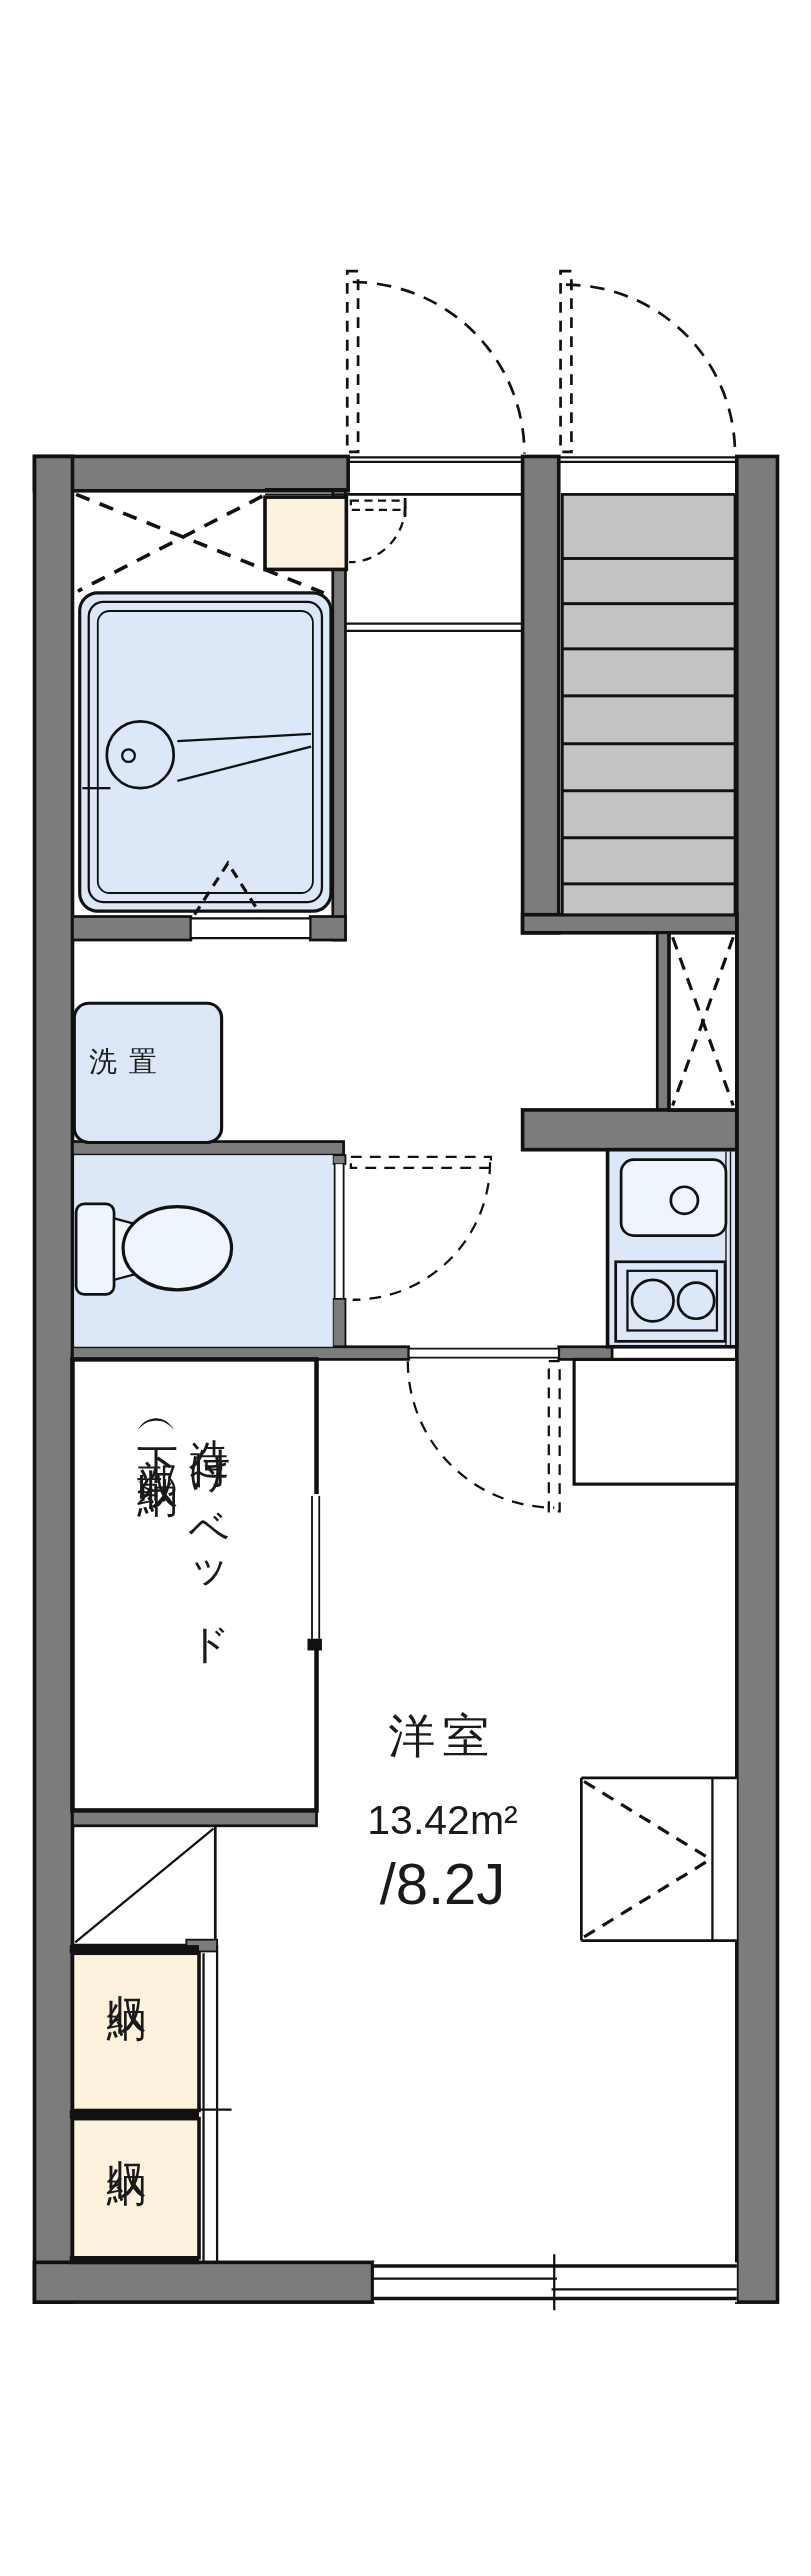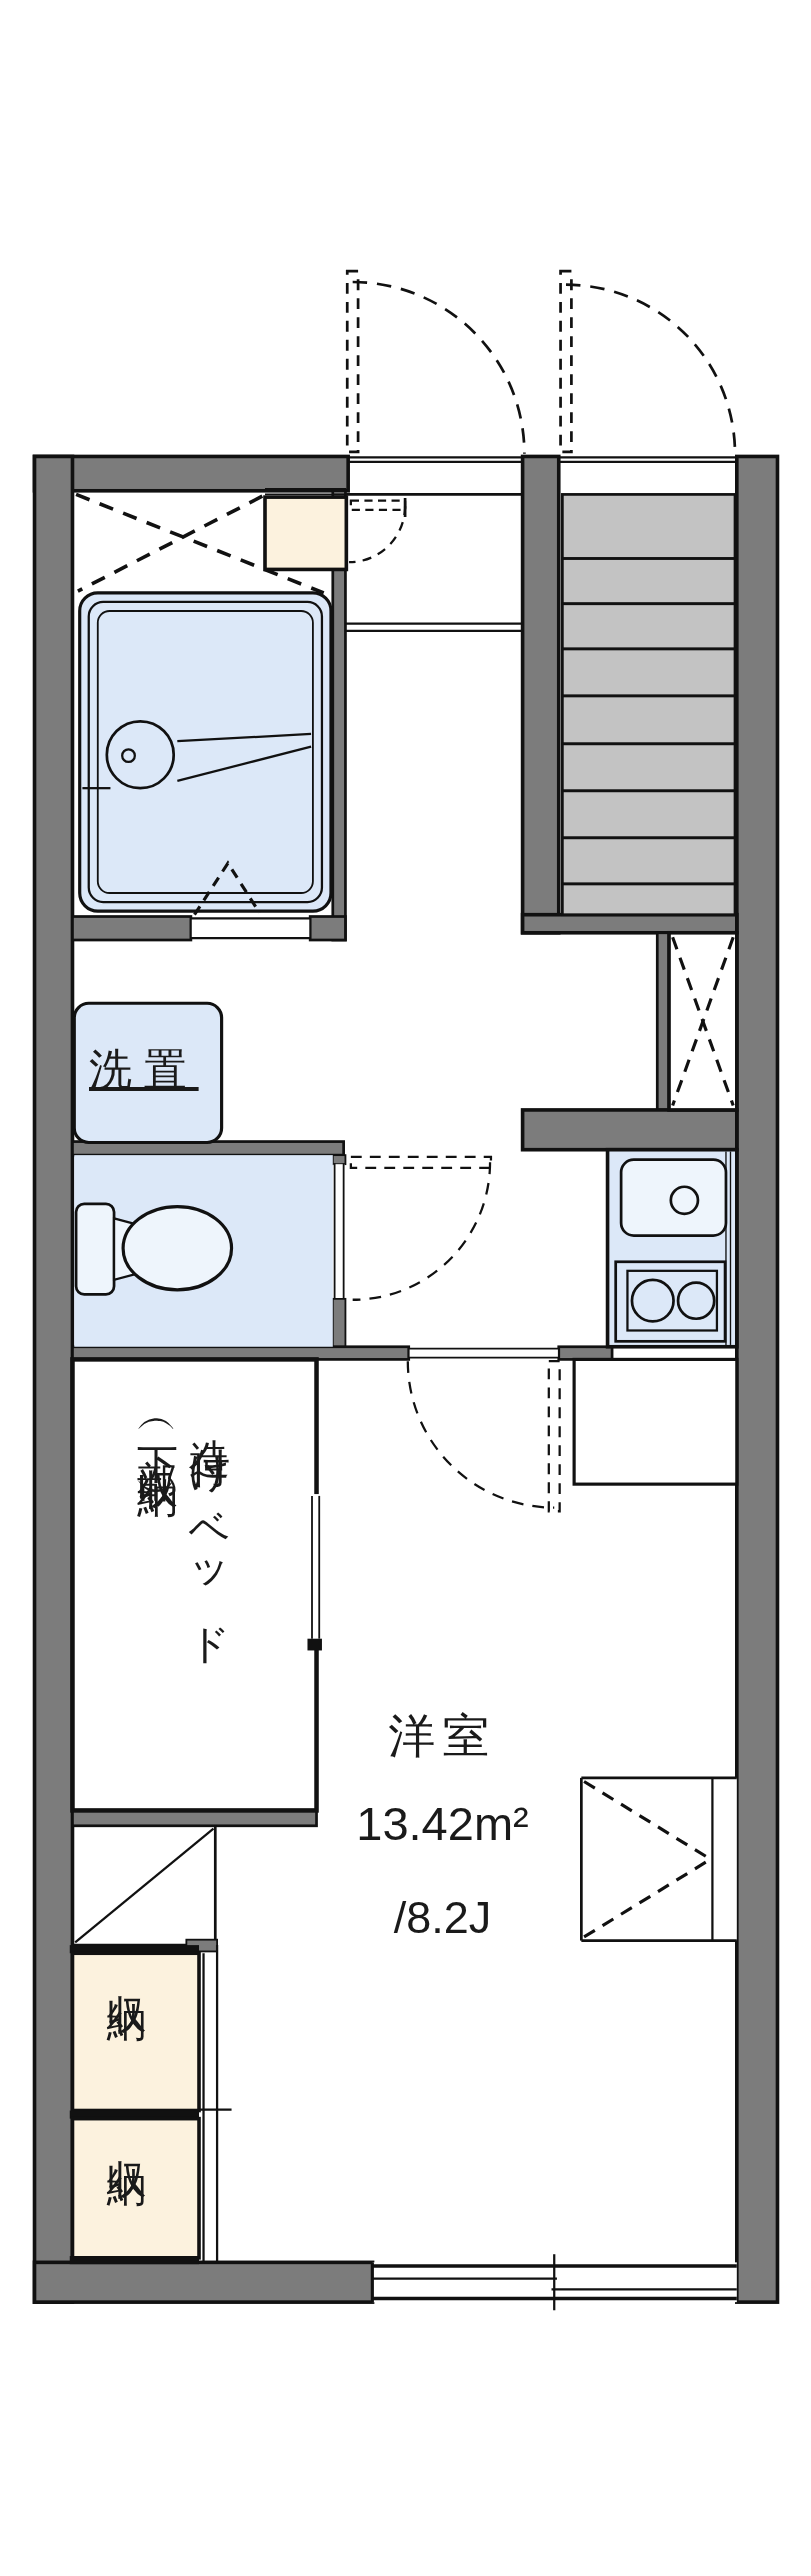--- a/index.html
+++ b/index.html
@@ -183,28 +183,28 @@
     <rect x="412" y="2503" width="403" height="44" fill="#ffffff" stroke="none"></rect>
     <line x1="412" y1="2507" x2="815" y2="2507" stroke="#111111" stroke-width="4"></line>
     <line x1="412" y1="2543" x2="815" y2="2543" stroke="#111111" stroke-width="4"></line>
     <line x1="412" y1="2521" x2="616" y2="2521" stroke="#111111" stroke-width="2.5"></line>
     <line x1="610" y1="2533" x2="815" y2="2533" stroke="#111111" stroke-width="2.5"></line>
     <line x1="613" y1="2494" x2="613" y2="2556" stroke="#111111" stroke-width="2.5"></line>
     <line x1="412" y1="2503" x2="412" y2="2547" stroke="#111111" stroke-width="3"></line>
   </g>
 </svg>
 
-  <div class="lbl" style="left:89px;top:1048px;font-size:43px;letter-spacing:11.8px;text-decoration:underline;">洗置</div>
+  <div class="lbl" style="left:89px;top:1048px;font-size:28px;letter-spacing:11.8px;">洗置</div>
 
   <div class="lbl vtext" style="left:132px;top:1406px;font-size:41px;letter-spacing:10px;line-height:52px;height:343px;"><span>造付けベッド</span><br><span>（下部収納）</span></div>
 
   <div class="lbl vtext" style="left:106px;top:1963px;font-size:40px;letter-spacing:8.1px;line-height:42px;">収納</div>
 
   <div class="lbl vtext" style="left:106px;top:2128px;font-size:40px;letter-spacing:8.1px;line-height:42px;">収納</div>
 
   <div class="lbl center" style="left:307px;top:1712px;width:271px;font-size:47px;letter-spacing:7.2px;">洋室</div>
 
-  <div class="lbl center" style="left:307px;top:1800px;width:271px;font-size:47px;">13.42m²</div>
-
-  <div class="lbl center" style="left:307px;top:1895px;width:271px;font-size:45px;">/8.2J</div>
+  <div class="lbl center" style="left:307px;top:1800px;width:271px;font-size:41px;">13.42m²</div>
+
+  <div class="lbl center" style="left:307px;top:1855px;width:271px;font-size:58px;">/8.2J</div>
 
 </div>
 
 
 </body></html>

